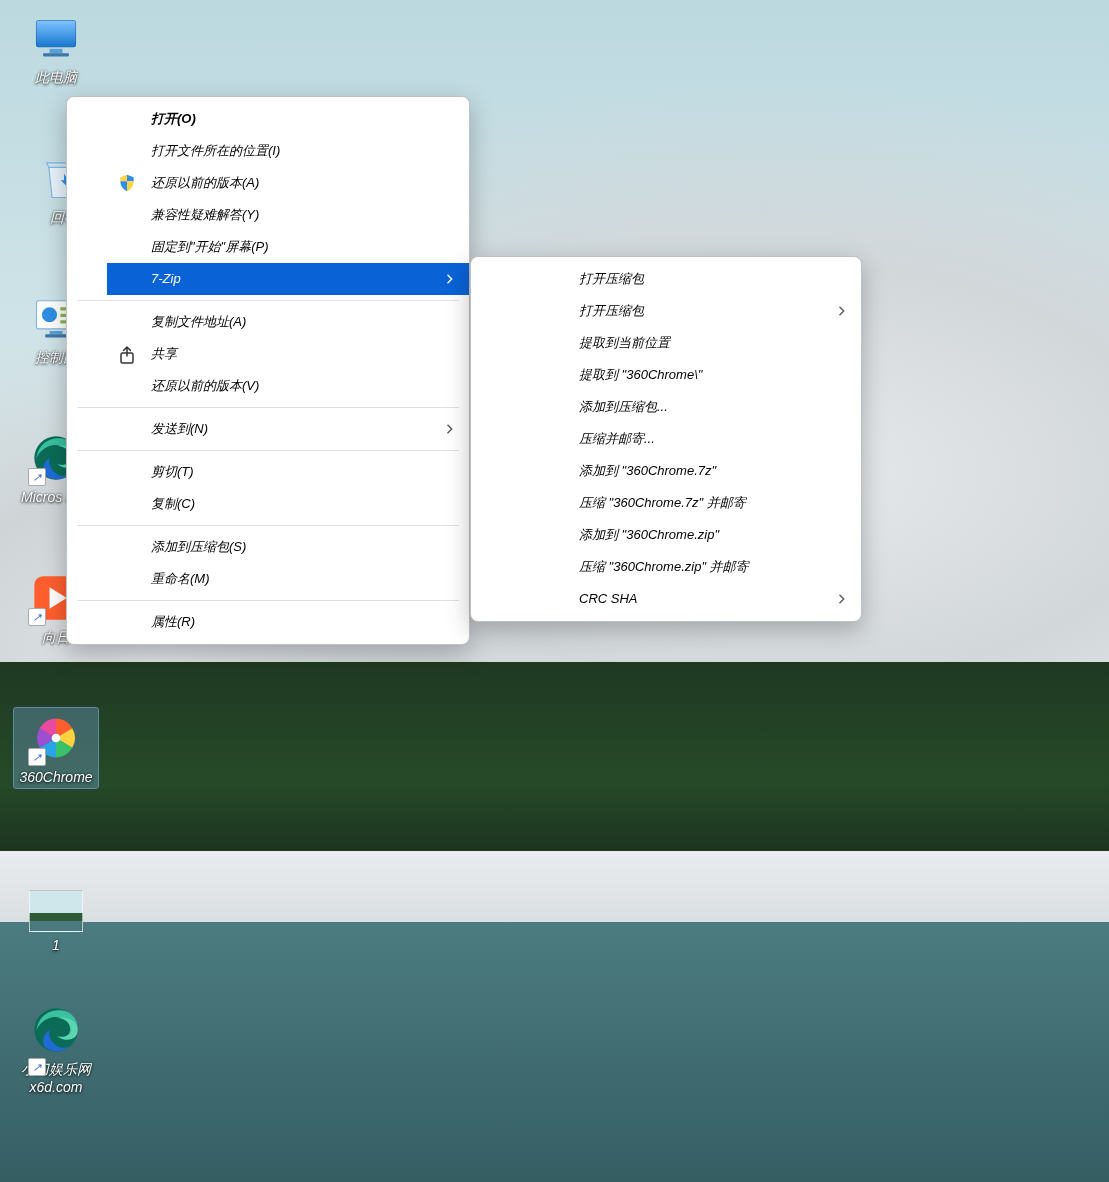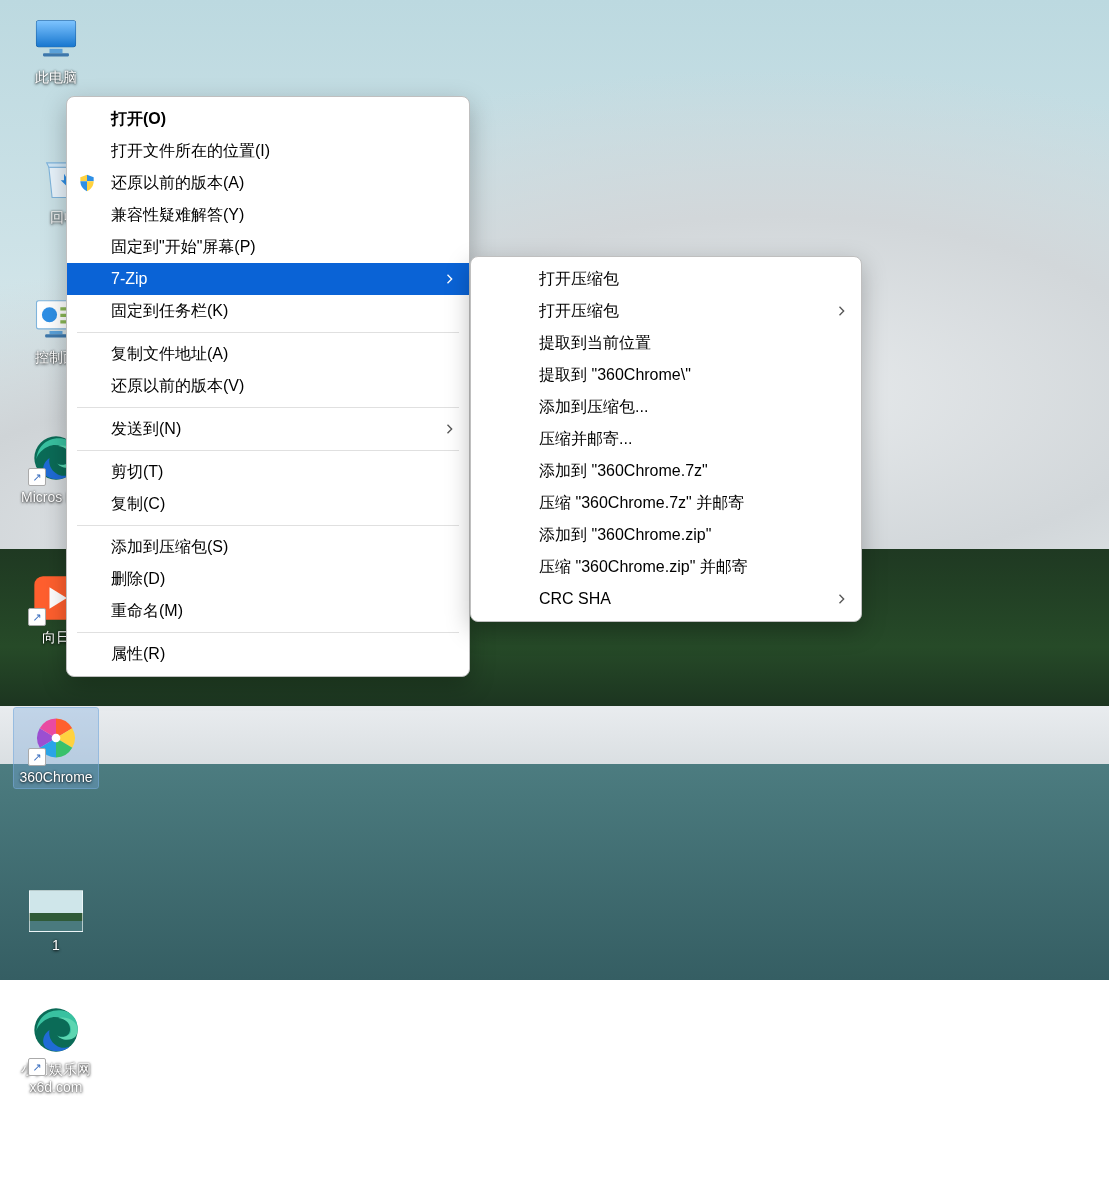--- a/index.html
+++ b/index.html
@@ -10,35 +10,36 @@
     overflow: hidden;
     font-family: "Segoe UI", "Microsoft YaHei", sans-serif;
     font-size: 16px;
     user-select: none;
   }
 
   
   .desktop {
     position: relative;
     width: 1109px;
-    height: 980px;
+    height: 1182px;
     background:
       
       radial-gradient(200% 60% at 50% 100%, rgba(0,0,0,0) 60%, rgba(0,0,0,0)) ,
       
       linear-gradient(180deg, rgba(0,0,0,0) 0%, rgba(0,0,0,0) 78%, #4c7c80 78%, #355e63 100%),
       
       linear-gradient(180deg, rgba(0,0,0,0) 0%, rgba(0,0,0,0) 72%, #e9ecef 72%, #dadfe2 78%, rgba(0,0,0,0) 78%),
       
       linear-gradient(180deg, rgba(0,0,0,0) 0%, rgba(0,0,0,0) 56%, #1f3922 56%, #264a28 66%, #1c3520 72%, rgba(0,0,0,0) 72%),
       
       radial-gradient(120% 60% at 70% 40%, #e7eaec 0%, #d2d7da 30%, rgba(0,0,0,0) 55%),
       radial-gradient(90% 55% at 15% 55%, #dfe3e6 0%, #cfd4d7 25%, rgba(0,0,0,0) 50%),
       
       linear-gradient(180deg, #bcd9e0 0%, #d4e6ea 35%, #e7edee 55%);
+    font-style: italic;
   }
 
   
   .icon {
     position: absolute;
     width: 84px;
     text-align: center;
     cursor: pointer;
   }
   .icon .glyph {
@@ -89,22 +90,23 @@
     box-shadow: 0 8px 24px rgba(0,0,0,.25);
     padding: 6px 0;
     color: #000;
   }
   .menu .item {
     position: relative;
     height: 32px;
     line-height: 32px;
     padding: 0 44px 0 44px;
     white-space: nowrap;
-    font-size: 16px;
+    font-size: 13px;
     cursor: default;
+    margin-left: 40px;
   }
   .menu .item.bold { font-weight: 600; }
   .menu .item .left-icon {
     position: absolute;
     left: 10px; top: 50%;
     transform: translateY(-50%);
     width: 20px; height: 20px;
     display: flex; align-items: center; justify-content: center;
   }
   .menu .item .right-icon {
@@ -271,36 +273,40 @@
             <path d="M24 44c8-4 16-12 16-24H24z" fill="#ffd23f"></path>
           </svg>
         </span><span>还原以前的版本(A)</span></div>
       <div class="item"><span>兼容性疑难解答(Y)</span></div>
       <div class="item"><span>固定到"开始"屏幕(P)</span></div>
       <div class="item highlight"><span>7-Zip</span><span class="right-icon">
           <svg viewBox="0 0 12 12" width="10" height="10">
             <path d="M3 1l5 5-5 5" fill="none" stroke="currentColor" stroke-width="1.6"></path>
           </svg>
         </span></div>
-      <div class="item"><span>固定到任务栏(K)</span></div>
       <div class="sep"></div>
       <div class="item"><span>复制文件地址(A)</span></div>
+      <div class="item"><span class="left-icon">
+          <svg viewBox="0 0 40 40" width="100%" height="100%">
+            <rect x="8" y="18" width="24" height="20" rx="3" fill="none" stroke="#333" stroke-width="3"></rect>
+            <path d="M20 24V6m0 0l-7 7m7-7l7 7" fill="none" stroke="#333" stroke-width="3" stroke-linecap="round" stroke-linejoin="round"></path>
+          </svg>
+        </span><span>共享</span></div>
       <div class="item"><span>还原以前的版本(V)</span></div>
       <div class="sep"></div>
       <div class="item"><span>发送到(N)</span><span class="right-icon">
           <svg viewBox="0 0 12 12" width="10" height="10">
             <path d="M3 1l5 5-5 5" fill="none" stroke="currentColor" stroke-width="1.6"></path>
           </svg>
         </span></div>
       <div class="sep"></div>
       <div class="item"><span>剪切(T)</span></div>
       <div class="item"><span>复制(C)</span></div>
       <div class="sep"></div>
       <div class="item"><span>添加到压缩包(S)</span></div>
-      <div class="item"><span>删除(D)</span></div>
       <div class="item"><span>重命名(M)</span></div>
       <div class="sep"></div>
       <div class="item"><span>属性(R)</span></div>
     </div>
 
   <div id="menu-sub" class="menu">
       <div class="item"><span>打开压缩包</span></div>
       <div class="item"><span>打开压缩包</span><span class="right-icon">
           <svg viewBox="0 0 12 12" width="10" height="10">
             <path d="M3 1l5 5-5 5" fill="none" stroke="currentColor" stroke-width="1.6"></path>

